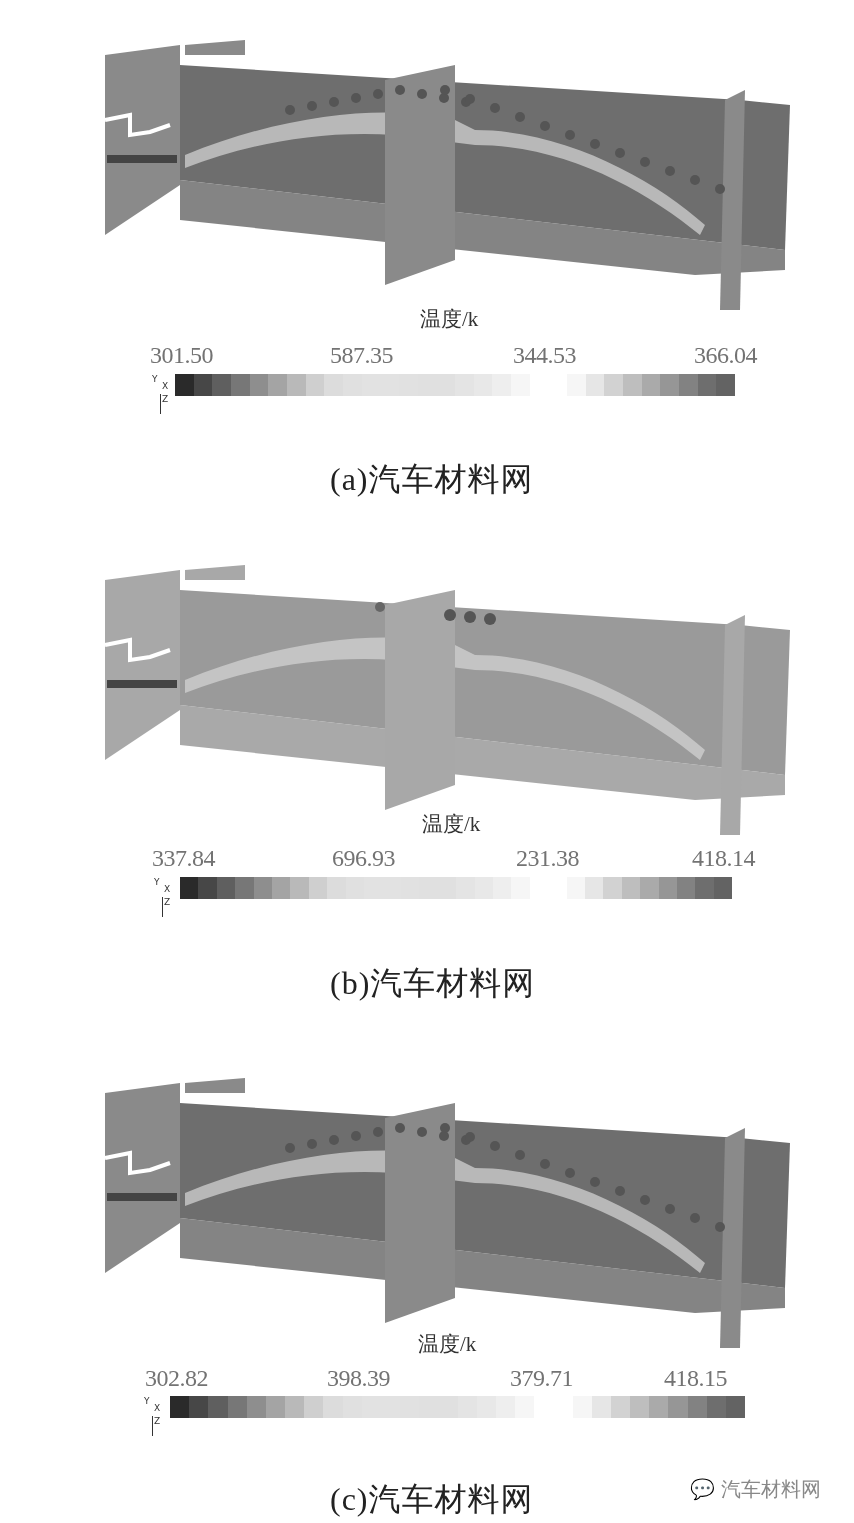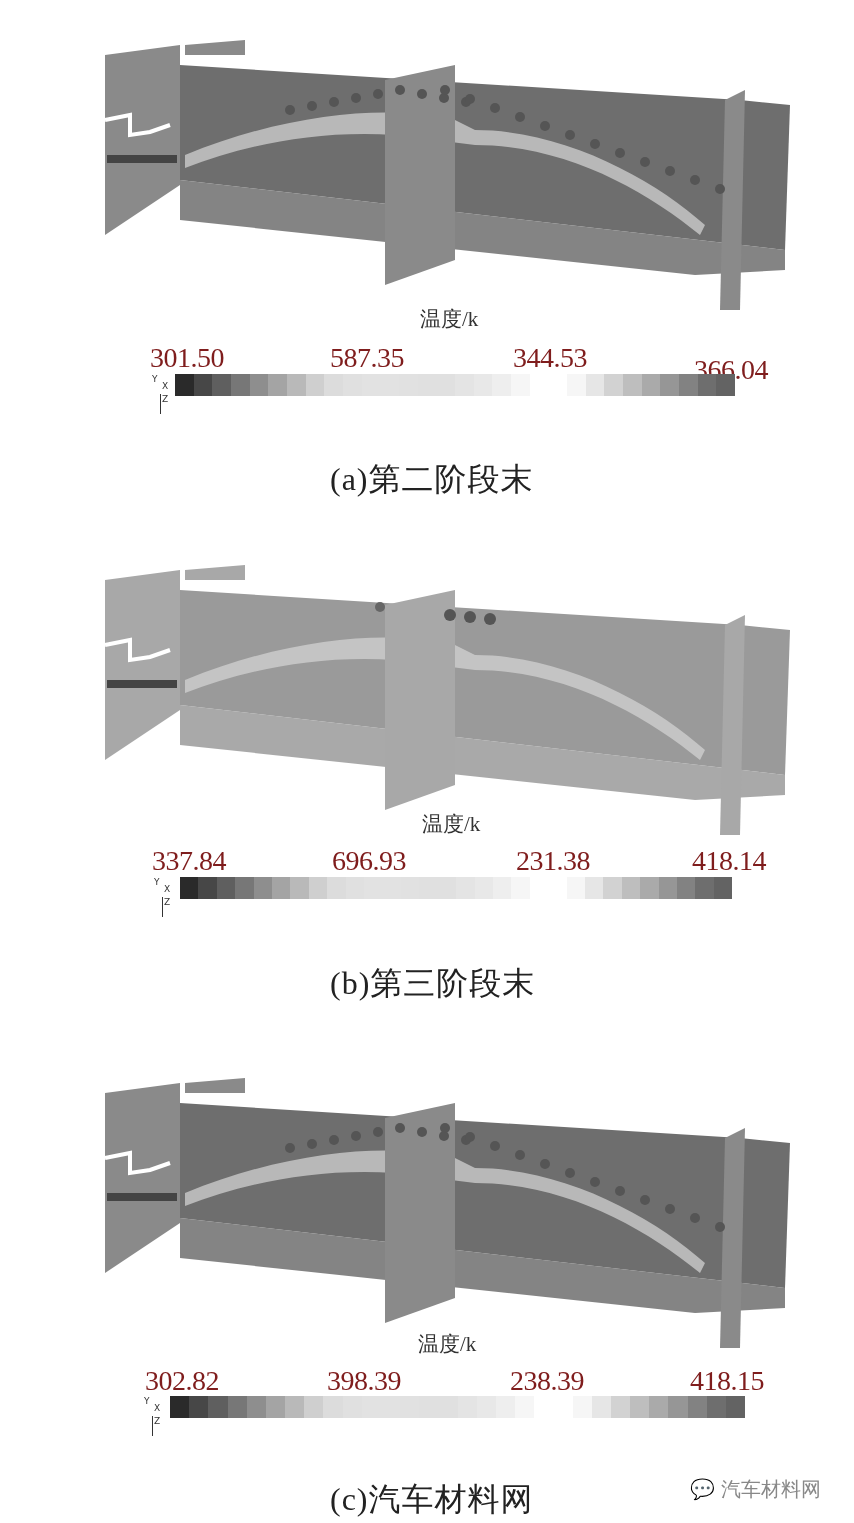--- a/index.html
+++ b/index.html
@@ -1,19 +1,19 @@
 <!DOCTYPE html>
 <html><head>
 <meta charset="utf-8">
 <style>
   html,body{margin:0;padding:0;background:#fff;}
   body{width:854px;height:1523px;position:relative;overflow:hidden;font-family:"Liberation Serif","DejaVu Serif",serif;color:#222;}
   .model{position:absolute;left:95px;width:710px;}
   .legend-title{position:absolute;font-size:21px;color:#333;}
-  .tick{position:absolute;font-size:28px;color:#7f1d1d;letter-spacing:-0.5px;}
+  .tick{position:absolute;font-size:24px;color:#737373;letter-spacing:-0.5px;}
   .bar{position:absolute;height:22px;display:flex;}
   .seg{height:100%;}
   .axes{position:absolute;font-family:"DejaVu Sans",sans-serif;font-size:9px;color:#333;}
   .caption{position:absolute;font-size:32px;color:#222;letter-spacing:1px;}
   .watermark{position:absolute;font-family:"DejaVu Sans",sans-serif;font-size:20px;color:#888;}
 </style>
 </head>
 <body>
 
 <div id="root">
@@ -46,21 +46,21 @@
         <circle cx="525" cy="133" r="5" fill="#555"></circle>
         <circle cx="550" cy="142" r="5" fill="#555"></circle>
         <circle cx="575" cy="151" r="5" fill="#555"></circle>
         <circle cx="600" cy="160" r="5" fill="#555"></circle>
         <circle cx="625" cy="169" r="5" fill="#555"></circle>
   </svg></div>
     <div class="legend-title" style="left: 420px; top: 305px;">温度/k</div>
     <div class="tick" style="left: 150px; top: 342px;">301.50</div>
     <div class="tick" style="left: 330px; top: 342px;">587.35</div>
     <div class="tick" style="left: 513px; top: 342px;">344.53</div>
-    <div class="tick" style="left: 694px; top: 354px;">366.04</div>
+    <div class="tick" style="left: 694px; top: 342px;">366.04</div>
     <div class="bar" style="left: 175px; top: 374px; width: 560px;">
       <div class="seg" style="flex: 1 1 0%; background: rgb(42, 42, 42);"></div>
       <div class="seg" style="flex: 1 1 0%; background: rgb(71, 71, 71);"></div>
       <div class="seg" style="flex: 1 1 0%; background: rgb(95, 95, 95);"></div>
       <div class="seg" style="flex: 1 1 0%; background: rgb(119, 119, 119);"></div>
       <div class="seg" style="flex: 1 1 0%; background: rgb(142, 142, 142);"></div>
       <div class="seg" style="flex: 1 1 0%; background: rgb(164, 164, 164);"></div>
       <div class="seg" style="flex: 1 1 0%; background: rgb(185, 185, 185);"></div>
       <div class="seg" style="flex: 1 1 0%; background: rgb(207, 207, 207);"></div>
       <div class="seg" style="flex: 1 1 0%; background: rgb(220, 220, 220);"></div>
@@ -85,21 +85,21 @@
       <div class="seg" style="flex: 1 1 0%; background: rgb(130, 130, 130);"></div>
       <div class="seg" style="flex: 1 1 0%; background: rgb(110, 110, 110);"></div>
       <div class="seg" style="flex: 1 1 0%; background: rgb(99, 99, 99);"></div>
     </div>
     <div class="axes" style="left: 148px; top: 374px;">
       <span style="position:absolute;left:4px;top:0">Y</span>
       <span style="position:absolute;left:14px;top:7px">X</span>
       <span style="position:absolute;left:14px;top:20px">Z</span>
       <span style="position:absolute;left:12px;top:20px;width:1px;height:20px;background:#333"></span>
     </div>
-    <div class="caption" style="left: 330px; top: 458px;">(a)第二阶段末</div>
+    <div class="caption" style="left: 330px; top: 458px;">(a)汽车材料网</div>
     <div class="model" style="top: 545px;"><svg width="710" height="290" viewBox="0 0 710 290">
     <polygon points="85,45 645,80 695,85 690,230 85,160" fill="#9a9a9a"></polygon>
     <polygon points="10,35 85,25 85,165 10,215" fill="#a8a8a8"></polygon>
     <polygon points="90,25 150,20 150,35 90,35" fill="#a8a8a8"></polygon>
     <polygon points="85,160 690,230 690,250 600,255 85,200" fill="#9a9a9a" opacity="0.85"></polygon>
     <path d="M90,135 C200,90 300,85 360,100 L380,110 C470,110 560,160 610,205 L605,215 C550,170 470,125 380,125 L300,115 C220,110 150,125 90,148 Z" fill="#c4c4c4"></path>
     <polygon points="290,60 360,45 360,240 290,265" fill="#a8a8a8"></polygon>
     <polygon points="630,80 650,70 645,290 625,290" fill="#a8a8a8"></polygon>
     <path d="M10,100 L35,95 L35,115 L55,112 L75,105" stroke="#fff" stroke-width="4" fill="none"></path>
     <rect x="12" y="135" width="70" height="8" fill="#444"></rect>
@@ -144,21 +144,21 @@
       <div class="seg" style="flex: 1 1 0%; background: rgb(130, 130, 130);"></div>
       <div class="seg" style="flex: 1 1 0%; background: rgb(110, 110, 110);"></div>
       <div class="seg" style="flex: 1 1 0%; background: rgb(99, 99, 99);"></div>
     </div>
     <div class="axes" style="left: 150px; top: 877px;">
       <span style="position:absolute;left:4px;top:0">Y</span>
       <span style="position:absolute;left:14px;top:7px">X</span>
       <span style="position:absolute;left:14px;top:20px">Z</span>
       <span style="position:absolute;left:12px;top:20px;width:1px;height:20px;background:#333"></span>
     </div>
-    <div class="caption" style="left: 330px; top: 962px;">(b)第三阶段末</div>
+    <div class="caption" style="left: 330px; top: 962px;">(b)汽车材料网</div>
     <div class="model" style="top: 1058px;"><svg width="710" height="290" viewBox="0 0 710 290">
     <polygon points="85,45 645,80 695,85 690,230 85,160" fill="#6e6e6e"></polygon>
     <polygon points="10,35 85,25 85,165 10,215" fill="#8a8a8a"></polygon>
     <polygon points="90,25 150,20 150,35 90,35" fill="#8a8a8a"></polygon>
     <polygon points="85,160 690,230 690,250 600,255 85,200" fill="#6e6e6e" opacity="0.85"></polygon>
     <path d="M90,135 C200,90 300,85 360,100 L380,110 C470,110 560,160 610,205 L605,215 C550,170 470,125 380,125 L300,115 C220,110 150,125 90,148 Z" fill="#b8b8b8"></path>
     <polygon points="290,60 360,45 360,240 290,265" fill="#8a8a8a"></polygon>
     <polygon points="630,80 650,70 645,290 625,290" fill="#8a8a8a"></polygon>
     <path d="M10,100 L35,95 L35,115 L55,112 L75,105" stroke="#fff" stroke-width="4" fill="none"></path>
     <rect x="12" y="135" width="70" height="8" fill="#444"></rect>
@@ -180,22 +180,22 @@
         <circle cx="500" cy="124" r="5" fill="#555"></circle>
         <circle cx="525" cy="133" r="5" fill="#555"></circle>
         <circle cx="550" cy="142" r="5" fill="#555"></circle>
         <circle cx="575" cy="151" r="5" fill="#555"></circle>
         <circle cx="600" cy="160" r="5" fill="#555"></circle>
         <circle cx="625" cy="169" r="5" fill="#555"></circle>
   </svg></div>
     <div class="legend-title" style="left: 418px; top: 1330px;">温度/k</div>
     <div class="tick" style="left: 145px; top: 1365px;">302.82</div>
     <div class="tick" style="left: 327px; top: 1365px;">398.39</div>
-    <div class="tick" style="left: 510px; top: 1365px;">238.39</div>
-    <div class="tick" style="left: 690px; top: 1365px;">418.15</div>
+    <div class="tick" style="left: 510px; top: 1365px;">379.71</div>
+    <div class="tick" style="left: 664px; top: 1365px;">418.15</div>
     <div class="bar" style="left: 170px; top: 1396px; width: 575px;">
       <div class="seg" style="flex: 1 1 0%; background: rgb(42, 42, 42);"></div>
       <div class="seg" style="flex: 1 1 0%; background: rgb(71, 71, 71);"></div>
       <div class="seg" style="flex: 1 1 0%; background: rgb(95, 95, 95);"></div>
       <div class="seg" style="flex: 1 1 0%; background: rgb(119, 119, 119);"></div>
       <div class="seg" style="flex: 1 1 0%; background: rgb(142, 142, 142);"></div>
       <div class="seg" style="flex: 1 1 0%; background: rgb(164, 164, 164);"></div>
       <div class="seg" style="flex: 1 1 0%; background: rgb(185, 185, 185);"></div>
       <div class="seg" style="flex: 1 1 0%; background: rgb(207, 207, 207);"></div>
       <div class="seg" style="flex: 1 1 0%; background: rgb(220, 220, 220);"></div>

